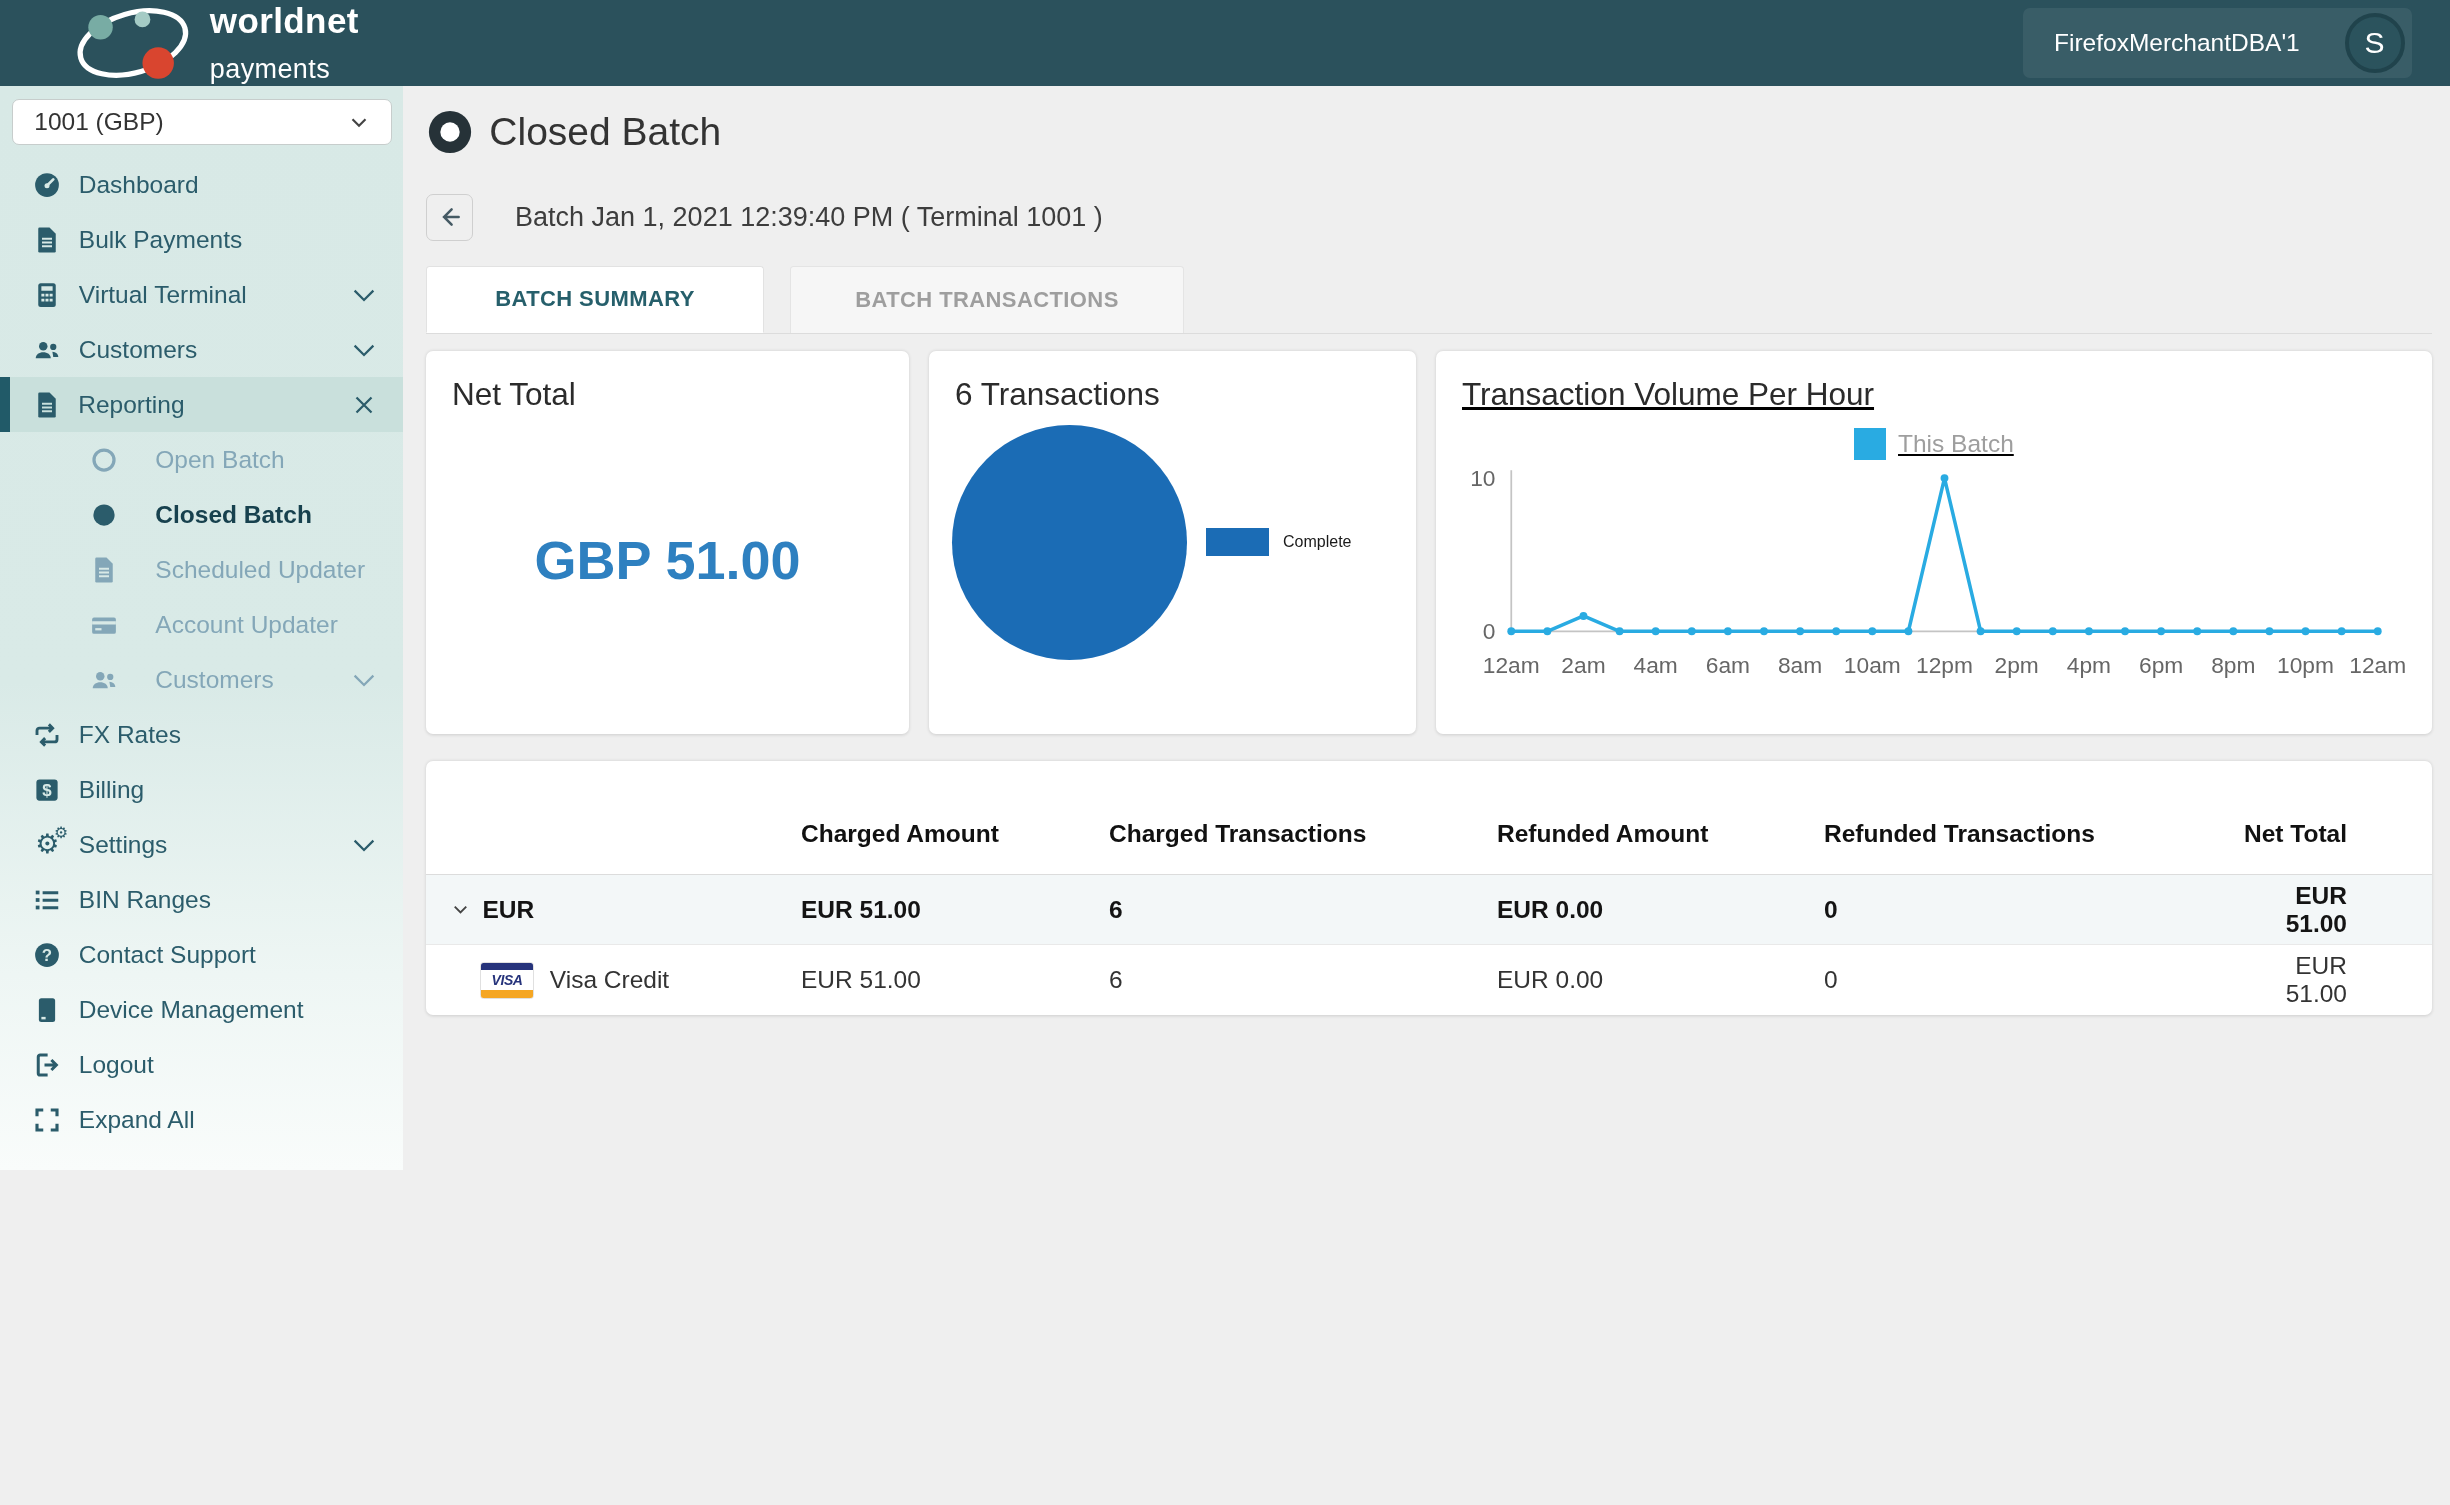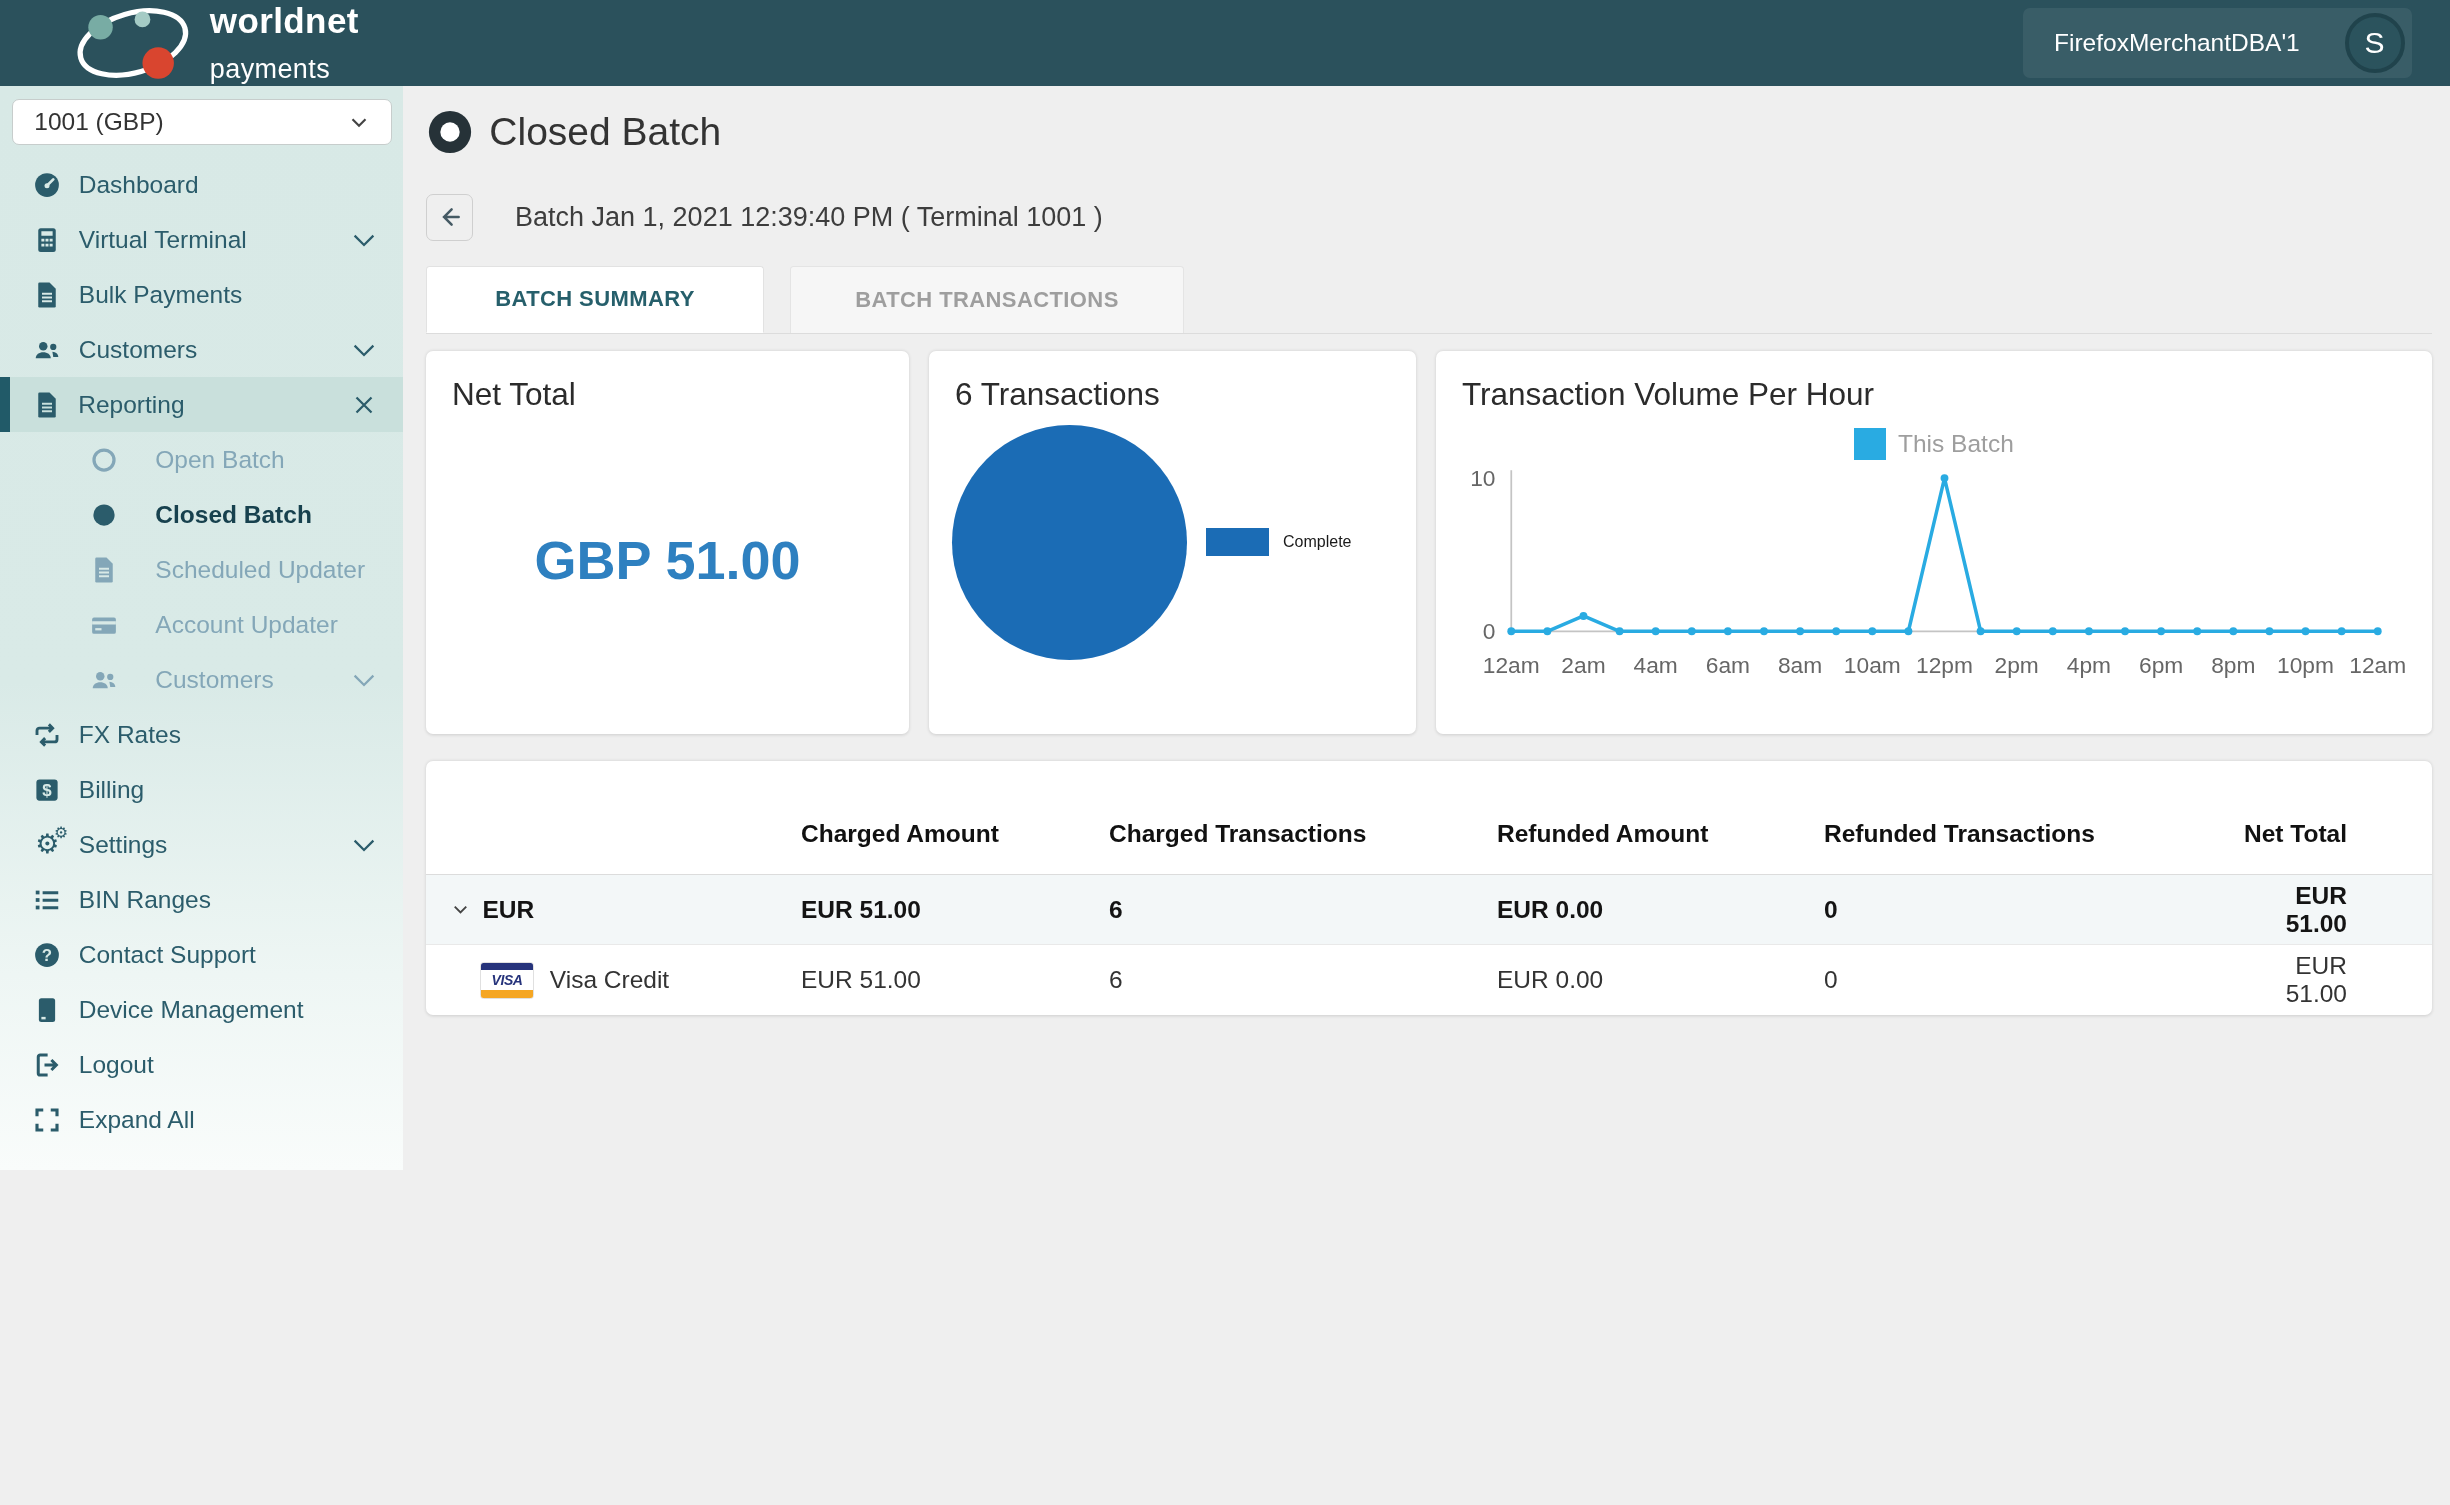--- a/index.html
+++ b/index.html
@@ -78,21 +78,21 @@
   .card-title { font-size:31.5px; color:#2b2b2b; padding:24.5px 0 0 26px; font-weight:400; }
   .card-net { width:483px; display:flex; flex-direction:column; }
   .net-value { flex:1; display:flex; align-items:center; justify-content:center;
     font-size:54px; font-weight:bold; padding-bottom:26px; }
   .card-pie { width:487px; margin-left:20px; }
   .pie-body { display:flex; align-items:center; margin-top:12.3px; }
   .pie-circle { width:235px; height:235px; border-radius:50%; margin-left:23px; }
   .pie-legend { display:flex; align-items:center; margin-left:19px; }
   .legend-swatch { width:63px; height:28px; }
   .legend-label { font-size:16px; color:#1a1a1a; margin-left:14px; }
-  .card-chart { flex:1; margin-left:20px; display:flex; flex-direction:column; }
+  .card-chart { flex:1; margin-left:20px; display:flex; flex-direction:column;text-decoration:underline; }
   .chart-legend { display:flex; align-items:center; justify-content:center; margin-top:15.8px; }
   .chart-legend .legend-swatch { width:31.5px; height:31.5px; }
   .chart-legend .legend-label { color:#9e9e9e; font-size:24.5px; margin-left:12.3px; }
   .volume-svg { width:996px; height:228px; margin-top:3.5px; }
   .ax { font-size:26px; fill:#666; font-family:"Liberation Sans",sans-serif; }
 
   
   .table-card { background:#fff; border-radius:7px; box-shadow:0 0.9px 3.5px rgba(0,0,0,.14);
     margin-top:27px; }
   .t-head, .t-row { display:grid;
@@ -156,50 +156,50 @@
         <line x1="12" y1="12.5" x2="17" y2="7.5" stroke="#d8e9e6" stroke-width="2.2" stroke-linecap="round"></line>
         <circle cx="12" cy="12.5" r="2" fill="#d8e9e6"></circle>
           </svg>
     </span>
     <span class="lbl">Dashboard</span>
   </div>
 
   <div class="nav-item">
     <span class="ic">
       <svg viewBox="0 0 24 24" fill="currentColor">
+            <path d="M6 2h8l5 5v14a1 1 0 0 1-1 1H6a1 1 0 0 1-1-1V3a1 1 0 0 1 1-1z"></path>
+        <g stroke="#d8e9e6" stroke-width="1.6">
+              <line x1="8" y1="11" x2="16" y2="11"></line>
+              <line x1="8" y1="14" x2="16" y2="14"></line>
+              <line x1="8" y1="17" x2="16" y2="17"></line>
+            </g>
+          </svg>
+    </span>
+    <span class="lbl">Bulk Payments</span>
+  </div>
+
+  <div class="nav-item">
+    <span class="ic">
+      <svg viewBox="0 0 24 24" fill="currentColor">
             <rect x="5" y="2.5" width="14" height="19" rx="2"></rect>
         <rect x="7.5" y="5" width="9" height="3.6" fill="#d8e9e6"></rect>
         <g fill="#d8e9e6">
               <rect x="7.5" y="11" width="2.4" height="2.2"></rect>
               <rect x="10.8" y="11" width="2.4" height="2.2"></rect>
               <rect x="14.1" y="11" width="2.4" height="2.2"></rect>
         <rect x="7.5" y="15" width="2.4" height="2.2"></rect>
               <rect x="10.8" y="15" width="2.4" height="2.2"></rect>
               <rect x="14.1" y="15" width="2.4" height="2.2"></rect>
             </g>
           </svg>
     </span>
     <span class="lbl">Virtual Terminal</span>
     <svg class="chev" viewBox="0 0 24 24">
       <path d="M4.5 8.5l7.5 7.5 7.5-7.5" fill="none" stroke="currentColor" stroke-width="1.8"></path>
         </svg>
-  </div>
-
-  <div class="nav-item">
-    <span class="ic">
-      <svg viewBox="0 0 24 24" fill="currentColor">
-            <path d="M6 2h8l5 5v14a1 1 0 0 1-1 1H6a1 1 0 0 1-1-1V3a1 1 0 0 1 1-1z"></path>
-        <g stroke="#d8e9e6" stroke-width="1.6">
-              <line x1="8" y1="11" x2="16" y2="11"></line>
-              <line x1="8" y1="14" x2="16" y2="14"></line>
-              <line x1="8" y1="17" x2="16" y2="17"></line>
-            </g>
-          </svg>
-    </span>
-    <span class="lbl">Bulk Payments</span>
   </div>
 
   <div class="nav-item">
     <span class="ic">
       <svg viewBox="0 0 24 24" fill="currentColor">
             <circle cx="9" cy="9" r="3.4"></circle>
         <path d="M3 18.5c0-3 2.7-4.8 6-4.8s6 1.8 6 4.8z"></path>
         <circle cx="17" cy="9.5" r="2.5"></circle>
             <path d="M16.3 13.4c2.7.2 4.7 1.8 4.7 4.1h-4"></path>
           </svg>

